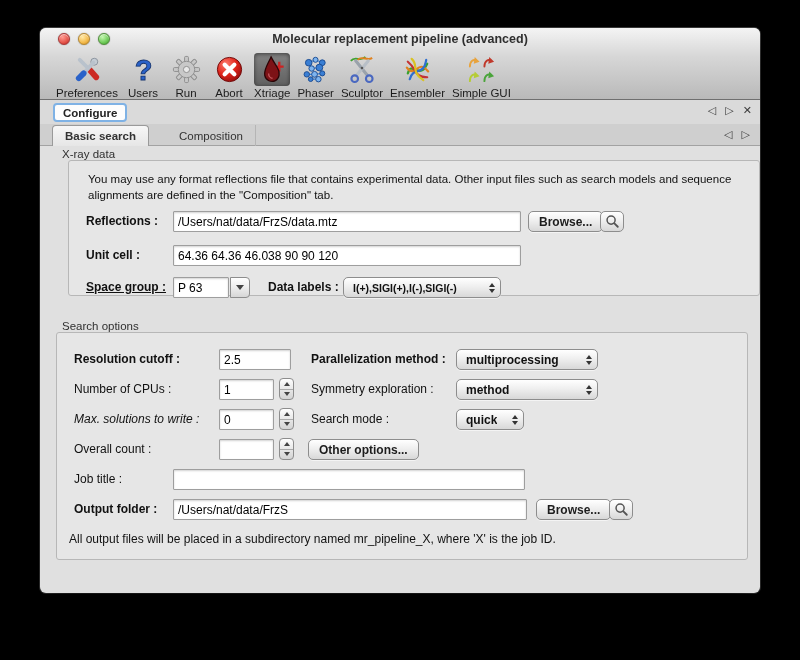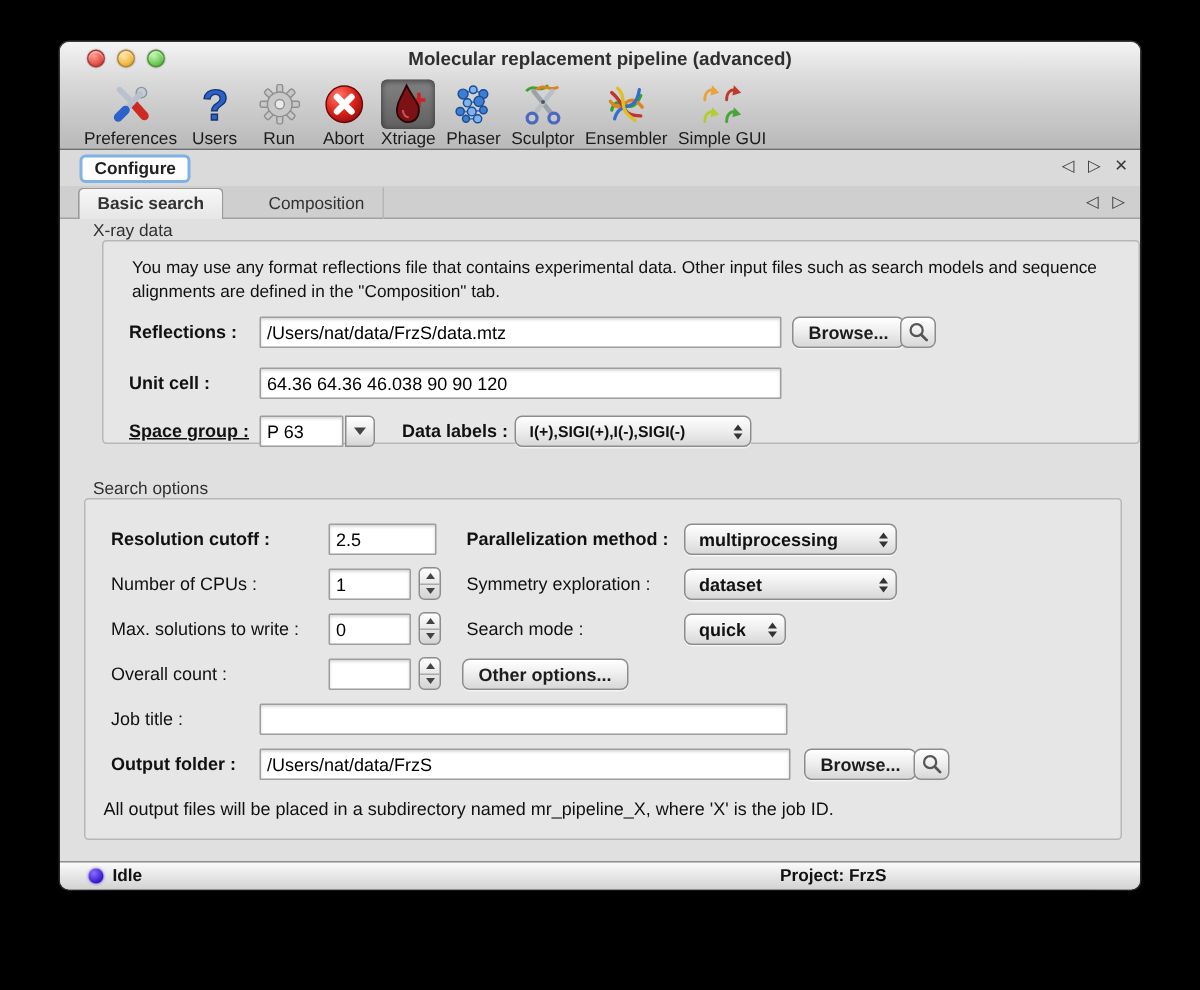--- a/index.html
+++ b/index.html
@@ -358,28 +358,28 @@
         <div class="stepper" style="left:222px; top:45px;">
           <div class="half-up">
               <span class="tri-up"></span>
             </div>
             <div>
               <span class="tri-down"></span>
             </div>
         </div>
         <div class="lbl" style="left:254px; top:46px;">Symmetry exploration :</div>
         <div class="popup" style="left:399px; top:46px; width:142px;">
-          <span class="pv">dataset</span>
+          <span class="pv">method</span>
           <span class="ud">
               <span class="up"></span>
               <span class="down"></span>
             </span>
         </div>
 
-        <div class="lbl" style="left:17px; top:76px;">Max. solutions to write :</div>
+        <div class="lbl" style="left:17px; top:76px;font-style:italic;">Max. solutions to write :</div>
         <input class="ti" style="left: 162px; top: 76px; width: 55px;" value="0">
         <div class="stepper" style="left:222px; top:75px;">
           <div class="half-up">
               <span class="tri-up"></span>
             </div>
             <div>
               <span class="tri-down"></span>
             </div>
         </div>
         <div class="lbl" style="left:254px; top:76px;">Search mode :</div>
@@ -414,20 +414,15 @@
             <circle cx="6.5" cy="6.5" r="4.3" fill="none" stroke="#555" stroke-width="1.6"></circle>
             <path d="M10 10 L13.6 13.6" stroke="#555" stroke-width="2" stroke-linecap="round"></path>
           </svg>
         </div>
 
         <div class="desc" style="left:12px; top:198px; width:660px; font-size:12px;">All output files will be placed in a subdirectory named mr_pipeline_X, where 'X' is the job ID.</div>
       </div>
 
     </div>
 
-    <div class="statusbar">
-      <span class="led"></span>
-      <span class="status-text">Idle</span>
-      <span class="project-text">Project: FrzS</span>
-    </div>
 
   </div>
 </div>
 
 </body></html>

